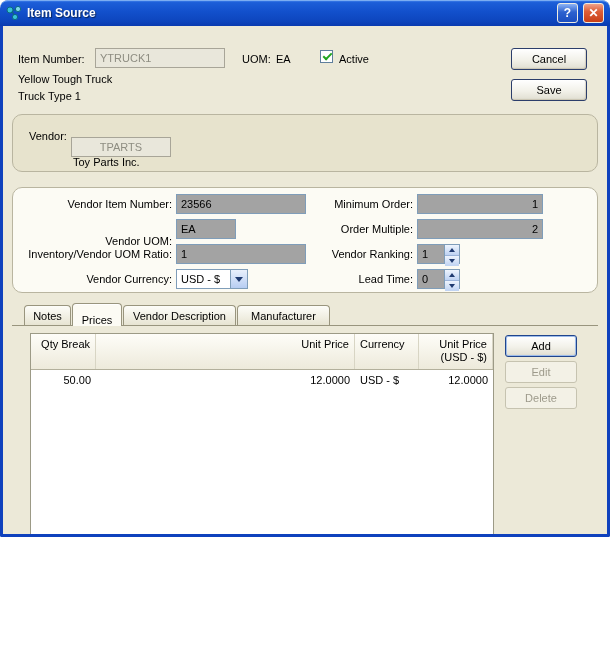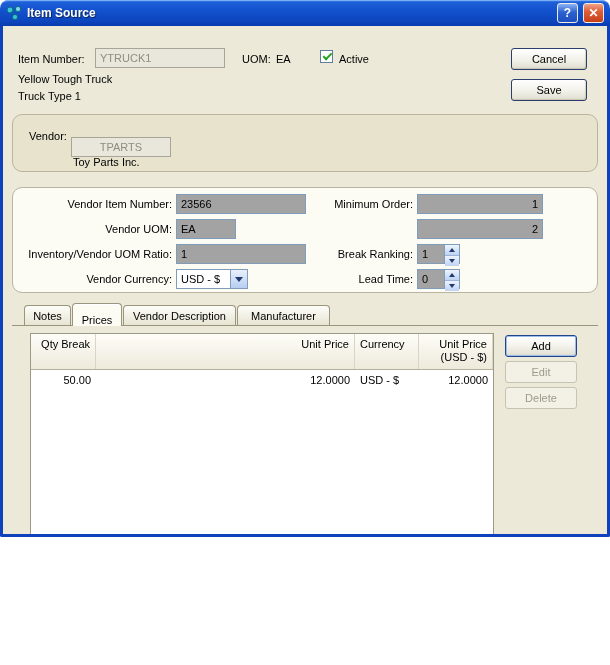--- a/index.html
+++ b/index.html
@@ -126,34 +126,35 @@
 
   <div class="panel vendor-panel">
     <span class="lbl" style="left:16px; top:14px;">Vendor:</span>
     <input class="tf dis center" style="left: 58px; top: 22px; width: 100px;" readonly="" value="TPARTS">
     <span class="lbl" style="left:60px; top:40px;">Toy Parts Inc.</span>
   </div>
 
   <div class="panel details-panel">
 
     <span class="lbl ar" style="left:4px; top:9px; width:155px;">Vendor Item Number:</span>
-    <span class="lbl ar" style="left:4px; top:34px; width:155px;">Vendor UOM:</span>
+    <span class="lbl ar" style="left:4px; top:46px; width:155px;">Vendor UOM:</span>
     <span class="lbl ar" style="left:4px; top:59px; width:155px;">Inventory/Vendor UOM Ratio:</span>
     <span class="lbl ar" style="left:4px; top:84px; width:155px;">Vendor Currency:</span>
 
     <input class="tf" style="left: 163px; top: 6px; width: 130px;" value="23566">
     <input class="tf" style="left: 163px; top: 31px; width: 60px;" value="EA">
     <input class="tf" style="left: 163px; top: 56px; width: 130px;" value="1">
     <div class="combo" style="left:163px; top:81px; width:72px;">
       <span class="combo-text">USD - $</span>
       <span class="combo-arrow"></span>
     </div>
 
     <span class="lbl ar" style="left:240px; top:9px; width:160px;">Minimum Order:</span>
-    <span class="lbl ar" style="left:240px; top:59px; width:160px;">Break Ranking:</span>
+    <span class="lbl ar" style="left:240px; top:34px; width:160px;">Order Multiple:</span>
+    <span class="lbl ar" style="left:240px; top:59px; width:160px;">Vendor Ranking:</span>
     <span class="lbl ar" style="left:240px; top:84px; width:160px;">Lead Time:</span>
 
     <input class="tf ar" style="left: 404px; top: 6px; width: 126px;" value="1">
     <input class="tf ar" style="left: 404px; top: 31px; width: 126px;" value="2">
 
     <input class="tf" style="left: 404px; top: 56px; width: 28px;" value="1">
     <div class="spin" style="left:432px; top:56px;">
       <span class="spin-half spin-up"></span>
       <span class="spin-half spin-dn"></span>
     </div>

